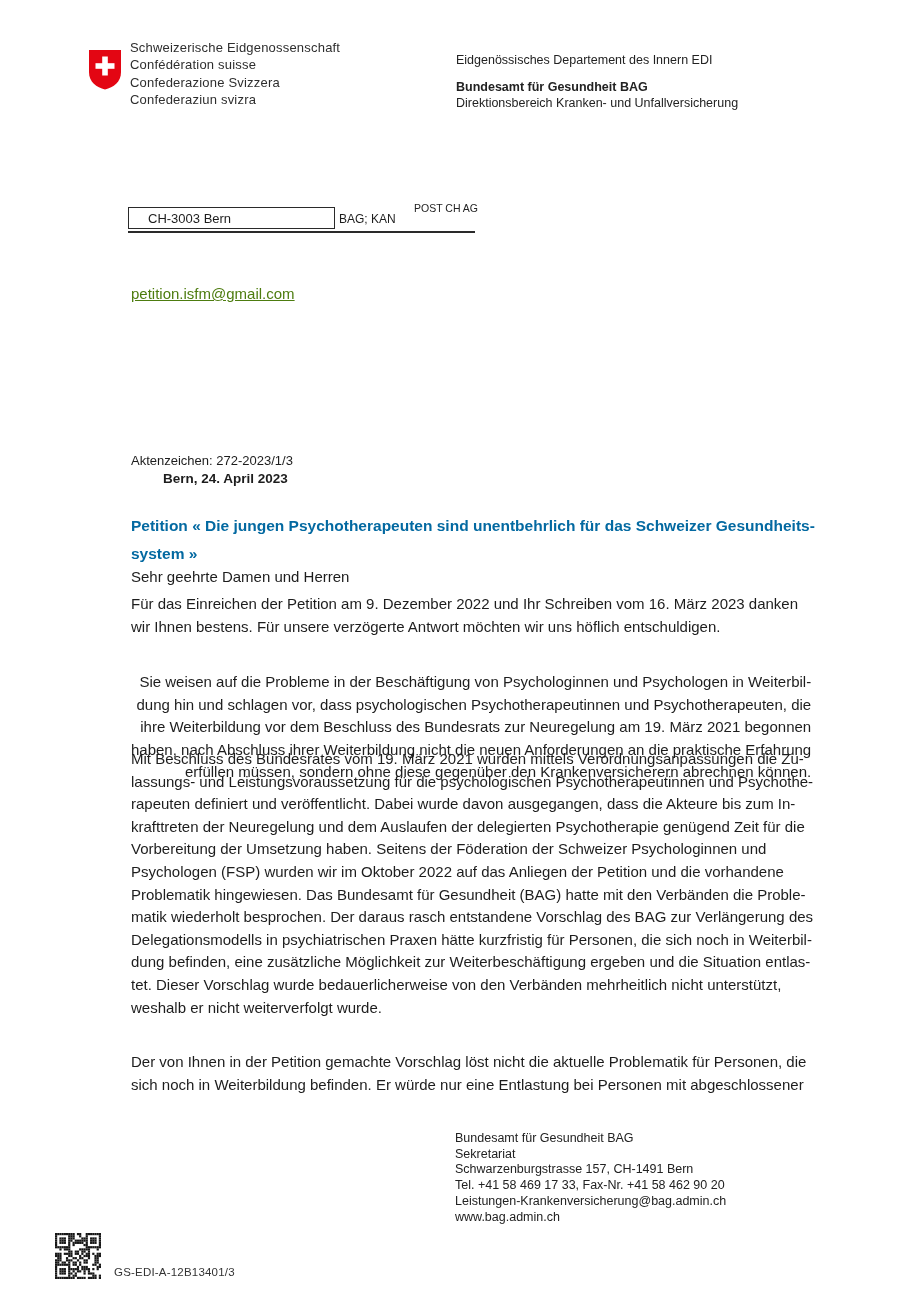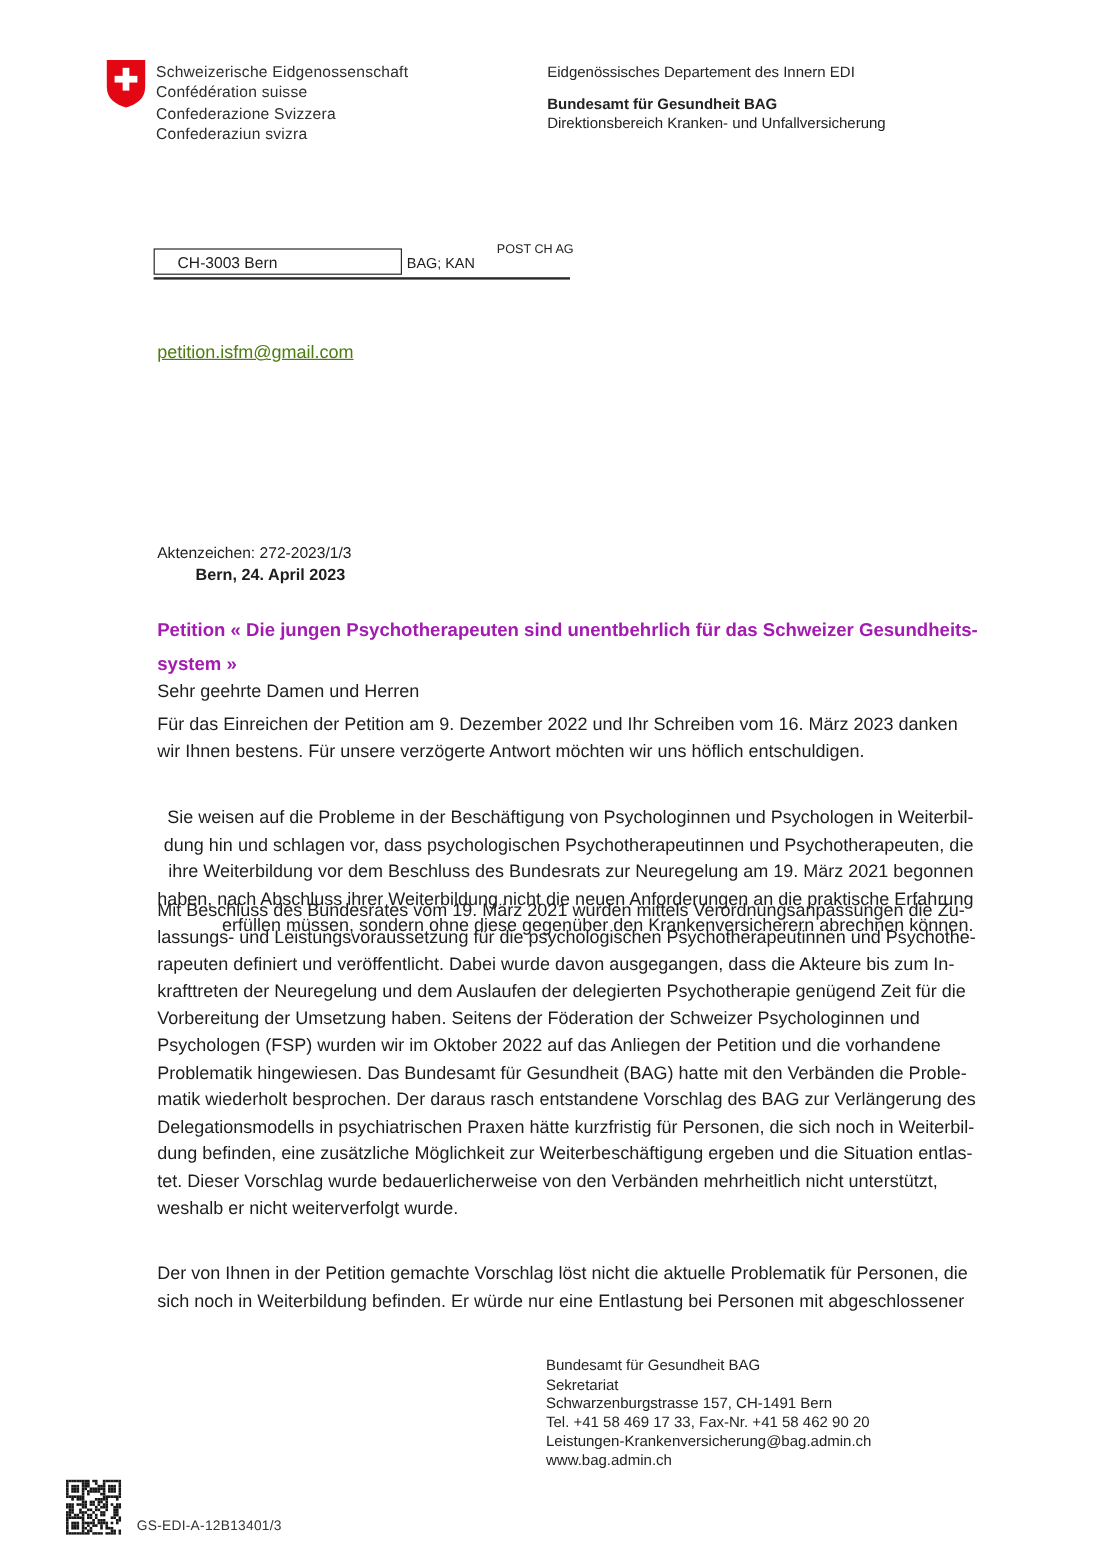--- a/index.html
+++ b/index.html
@@ -9,21 +9,21 @@
     position: relative;
     width: 920px; height: 1302px;
     margin: 0 auto;
     background: #ffffff;
     color: #1d1d1d;
     overflow: hidden;
   }
   .abs { position: absolute; }
 
   
-  .logo-word { left: 130px; top: 51px; font-size: 13px; line-height: 17.4px; color: #2e2e2e; letter-spacing: 0.2px; }
+  .logo-word { left: 130px; top: 39px; font-size: 13px; line-height: 17.4px; color: #2e2e2e; letter-spacing: 0.2px; }
   .hdr-right { left: 456px; top: 52px; font-size: 12.5px; line-height: 16px; color: #222; }
   .hdr-right .dept { margin-bottom: 11px; }
   .hdr-right .office { font-weight: bold; }
 
   
   .post-carrier { left: 414px; top: 202px; font-size: 10.5px; color: #222; }
   .addr-box {
     left: 128px; top: 207px; width: 207px; height: 22px;
     border: 1.5px solid #2a2a2a;
     font-size: 13px; color: #1d1d1d;
@@ -39,21 +39,21 @@
   }
 
   
   .ref-block { left: 131px; top: 452px; font-size: 13px; line-height: 17.5px; color: #1d1d1d; }
   .ref-block .place-date { font-weight: bold; font-size: 13.5px; padding-left: 32px; }
 
   
   .letter-title {
     left: 131px; top: 512px;
     font-size: 15.5px; font-weight: bold; line-height: 28px;
-    white-space: pre; color: #a21caf;
+    white-space: pre; color: #0369a1;
   }
   .body-text { font-size: 15px; line-height: 22.6px; white-space: pre; color: #1d1d1d; }
   .salutation { left: 131px; top: 566px; }
   .para-1 { left: 131px; top: 593px; }
   .para-2 { left: 131px; top: 671px; text-align: right; }
   .para-3 { left: 131px; top: 748px; }
   .para-4 { left: 131px; top: 1051px; }
 
   
   .footer-block { left: 455px; top: 1131px; font-size: 12.5px; line-height: 15.7px; color: #222; }

